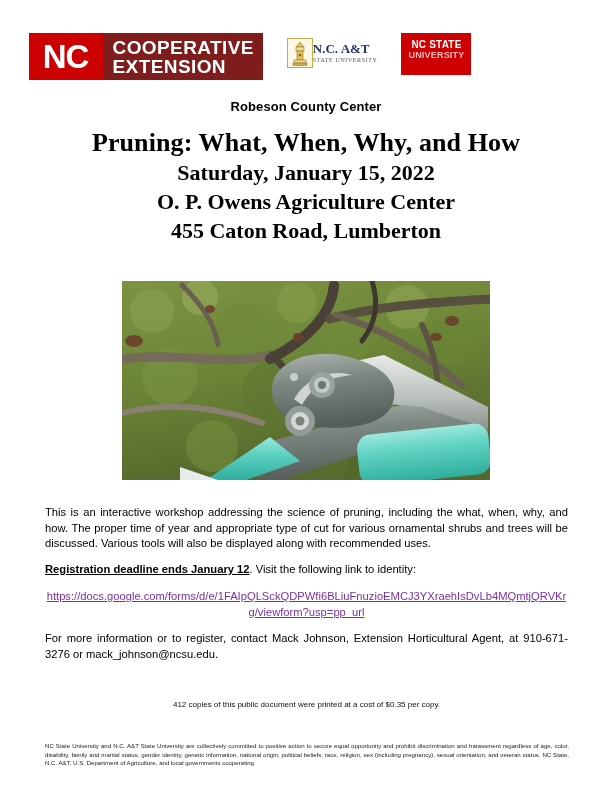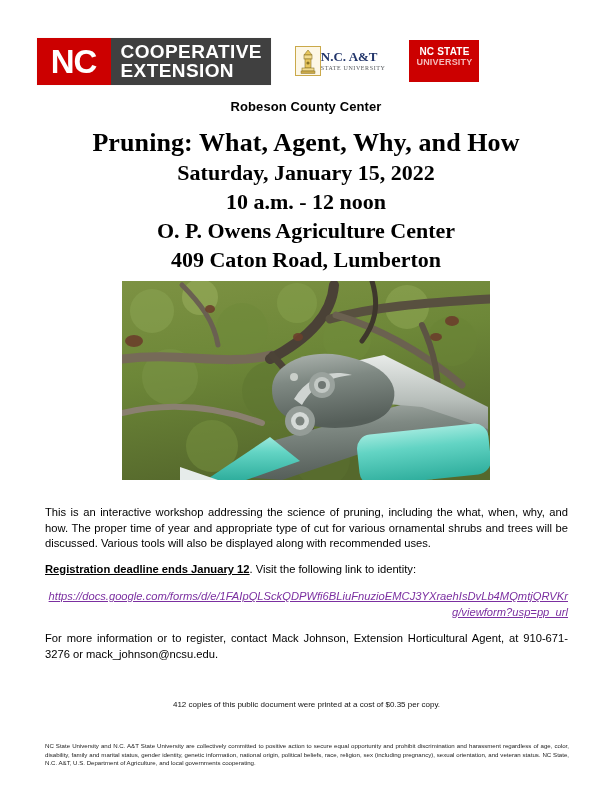--- a/index.html
+++ b/index.html
@@ -20,26 +20,25 @@
     position: absolute;
     left: 0; top: 0;
     width: 612px;
     height: 792px;
     background: #ffffff;
   }
 
   
   .logo-row {
     position: absolute;
-    left: 16px;
+    left: 8px;
     top: 33px;
     width: 484px;
     height: 56px;
     display: flex;
-    align-items: center;
     justify-content: center;
     gap: 24px;
   }
 
   .ext-logo {
     display: flex;
     align-items: stretch;
     height: 47px;
     box-shadow: 0 0 0 0.5px rgba(0,0,0,0.04);
   }
@@ -52,21 +51,21 @@
   }
   .ext-logo-nc span {
     color: #ffffff;
     font-weight: bold;
     font-size: 33px;
     letter-spacing: -1px;
     line-height: 1;
     font-family: "Liberation Sans", sans-serif;
   }
   .ext-logo-text {
-    background: #404040;
+    background: #7f1d1d;
     padding: 4px 9px 4px 10px;
     display: flex;
     flex-direction: column;
     justify-content: center;
     align-items: flex-start;
   }
   .ext-logo-text .l1,
   .ext-logo-text .l2 {
     color: #ffffff;
     font-weight: bold;
@@ -193,21 +192,21 @@
     left: 45px;
     width: 523px;
     font-family: "Liberation Sans", sans-serif;
     font-size: 11.2px;
     line-height: 15.5px;
     text-align: justify;
     color: #000;
   }
   .p-intro { top: 494px; }
   .p-deadline { top: 551px; text-align: left; }
-  .p-link { top: 578px; text-align: right; font-style: italic; }
+  .p-link { top: 578px; text-align: center; }
   .p-contact { top: 620px; }
 
   .bold-underline {
     font-weight: bold;
     text-decoration: underline;
   }
 
   .link {
     color: #7B2FA0;
     text-decoration: underline;
@@ -291,25 +290,24 @@
     <div class="ncstate-logo">
       <div class="s1">NC STATE</div>
       <div class="s2">UNIVERSITY</div>
     </div>
 
   </div>
 
   <div class="county">Robeson County Center</div>
 
   <div class="title-block">
-    <div class="t1">Pruning: What, Agent, Why, and How</div>
+    <div class="t1">Pruning: What, When, Why, and How</div>
     <div class="t2">Saturday, January 15, 2022</div>
-    <div class="t3">10 a.m. - 12 noon</div>
     <div class="t4">O. P. Owens Agriculture Center</div>
-    <div class="t5">409 Caton Road, Lumberton</div>
+    <div class="t5">455 Caton Road, Lumberton</div>
   </div>
 
   <div class="photo">
     <svg width="368" height="199" viewBox="0 0 368 199">
       <defs>
         <linearGradient id="bg" x1="0" y1="0" x2="0.3" y2="1">
           <stop offset="0%" stop-color="#7d9243"></stop>
           <stop offset="45%" stop-color="#6d8738"></stop>
           <stop offset="100%" stop-color="#55682c"></stop>
         </linearGradient>

